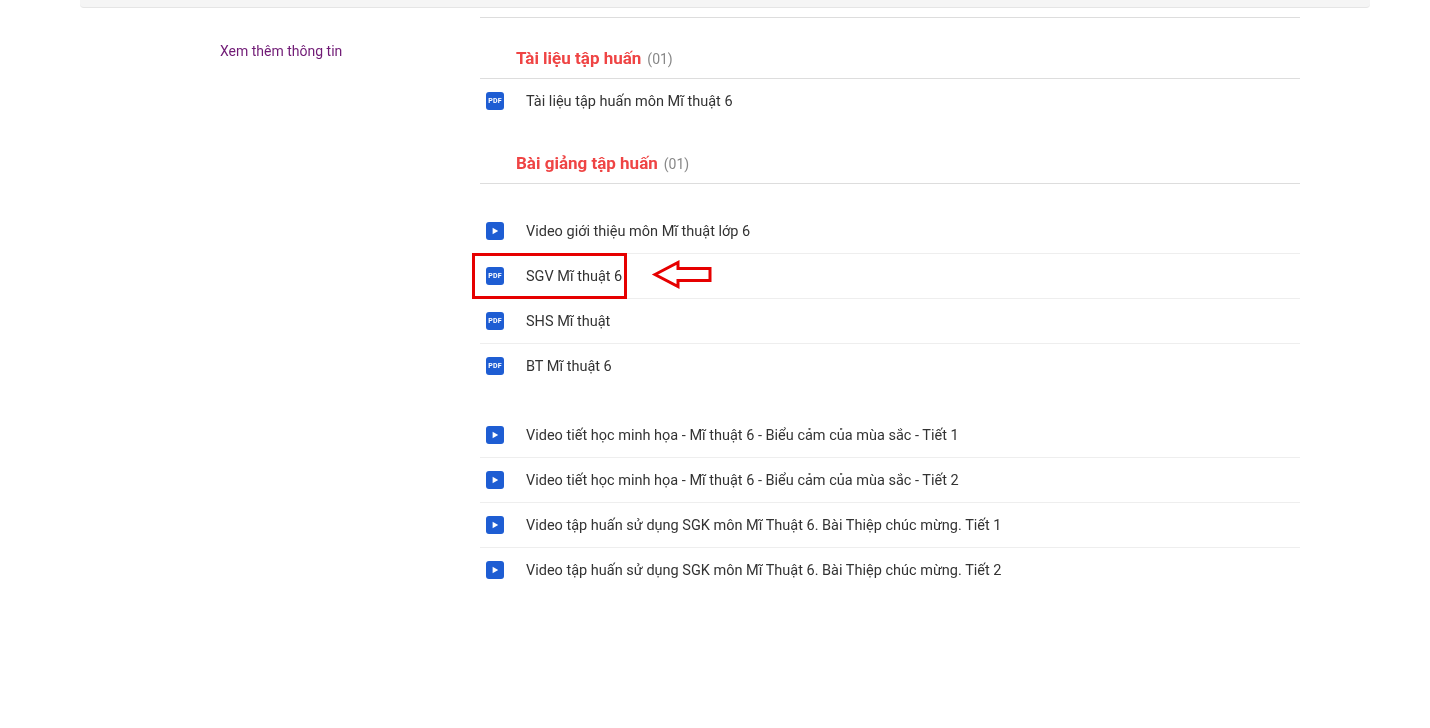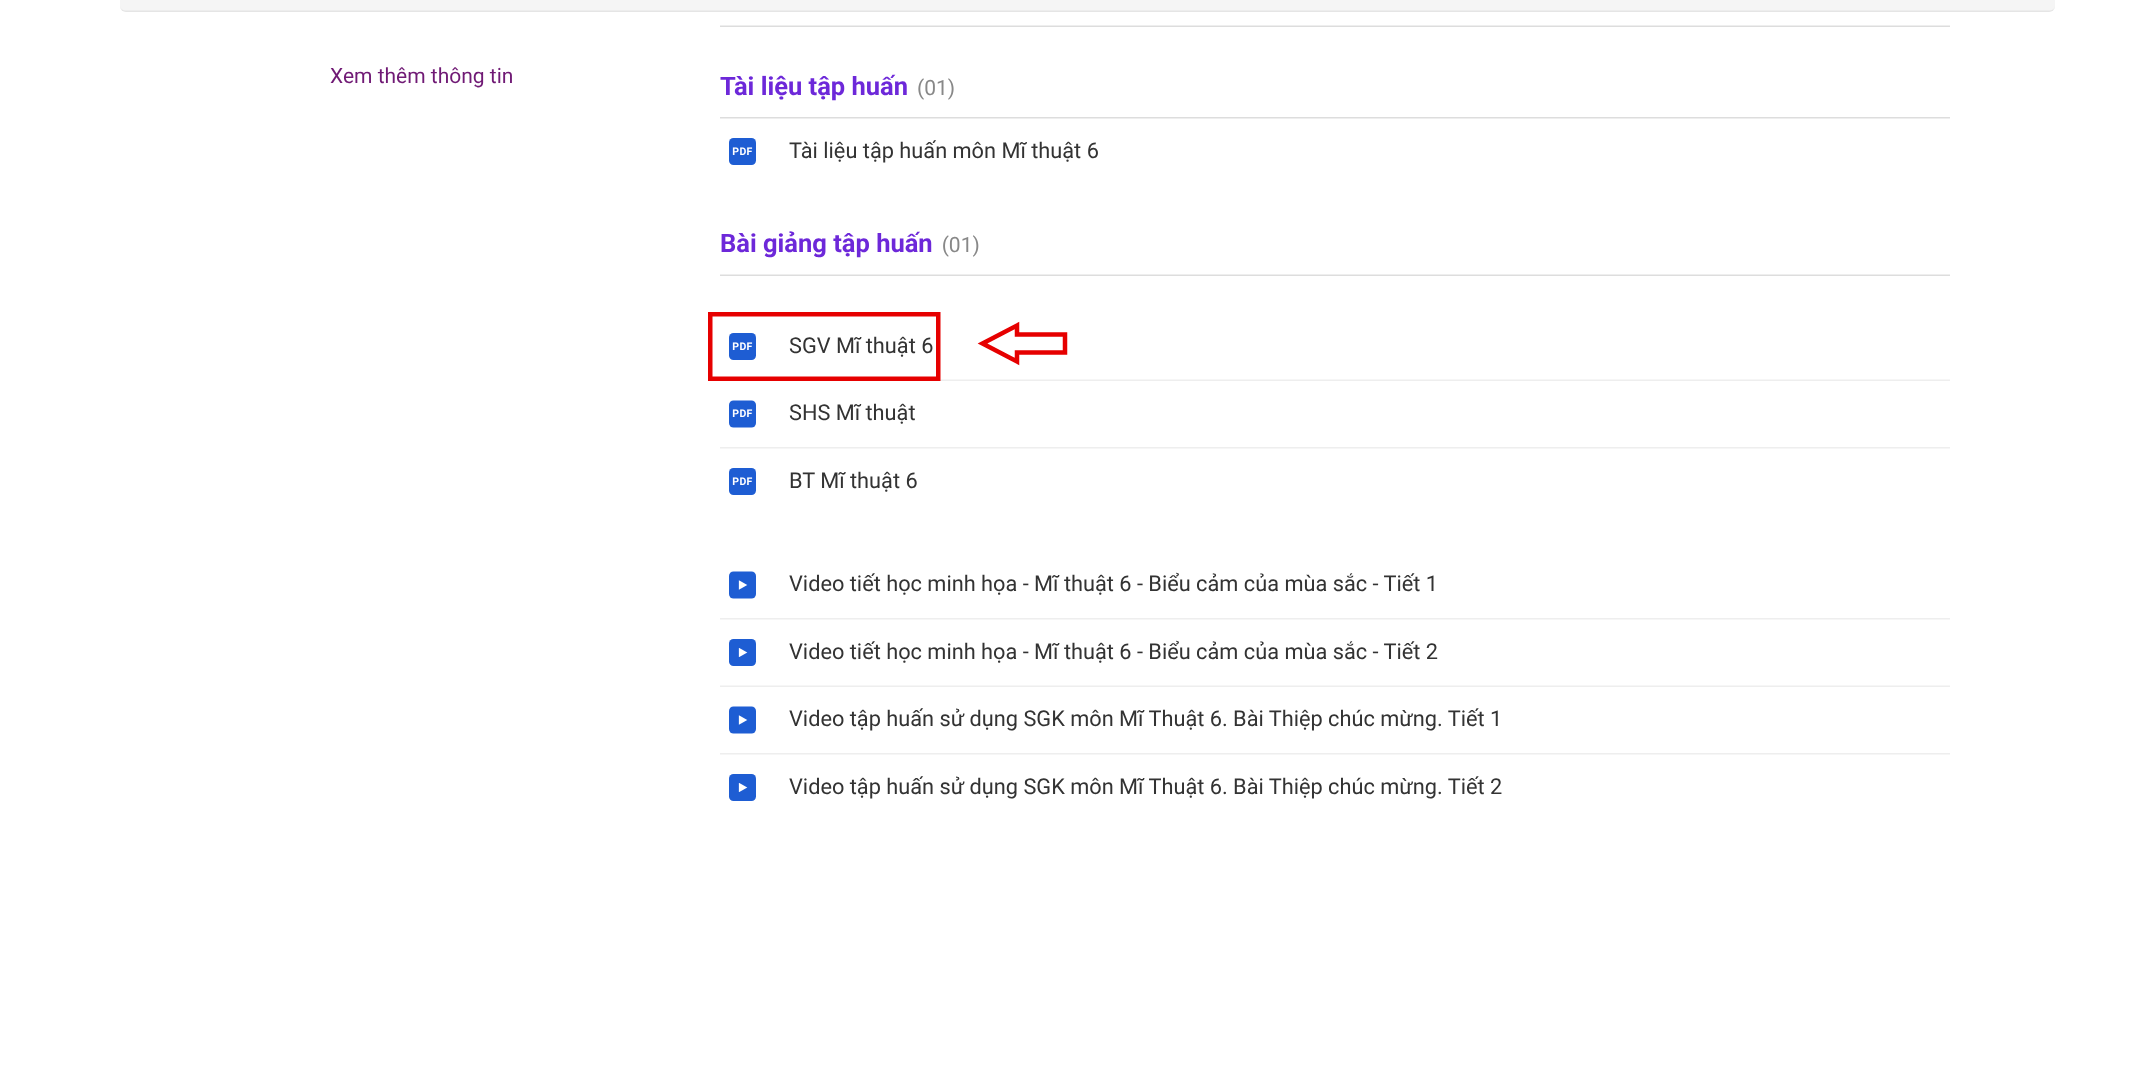--- a/index.html
+++ b/index.html
@@ -53,30 +53,31 @@
     .section-header {
       display: flex;
       align-items: baseline;
       border-bottom: 1px solid #ddd;
       padding-bottom: 10px;
       margin-top: 30px;
     }
     .section-title {
       font-size: 17px;
       font-weight: 700;
-      color: #6d28d9;
+      color: #ef4444;
+      margin-left: 36px;
     }
     .section-count {
       font-size: 14px;
       color: #888;
       margin-left: 6px;
     }
     .resource-item {
       display: flex;
-      align-items: flex-start;
+      align-items: flex-end;
       padding: 13px 6px;
       border-bottom: 1px solid #eee;
       cursor: pointer;
       position: relative;
     }
     .resource-item:last-child {
       border-bottom: none;
     }
     .icon-box {
       width: 18px;
@@ -163,20 +164,28 @@
           </div>
         </div>
         <div class="section">
           <div class="section-header">
             <span class="section-title">Bài giảng tập huấn</span>
             <span class="section-count">(01)</span>
           </div>
         </div>
         <div class="section">
           <div class="resource-item">
+            <span class="icon-box icon-video">
+              <svg viewBox="0 0 10 10">
+                <polygon points="2,1 9,5 2,9"></polygon>
+              </svg>
+            </span>
+            <span class="resource-title">Video giới thiệu môn Mĩ thuật lớp 6</span>
+          </div>
+          <div class="resource-item">
             <span class="icon-box icon-pdf">PDF</span>
             <span class="resource-title">SGV Mĩ thuật 6</span>
             <div class="highlight-box"></div>
             <div class="arrow-annotation"><svg viewBox="0 0 70 40">
                 <path d="M 5 20 L 28 8 L 28 14 L 60 14 L 60 26 L 28 26 L 28 32 Z" fill="none" stroke="#e60000" stroke-width="3" stroke-linejoin="miter"></path>
               </svg></div>
           </div>
           <div class="resource-item">
             <span class="icon-box icon-pdf">PDF</span>
             <span class="resource-title">SHS Mĩ thuật</span>

